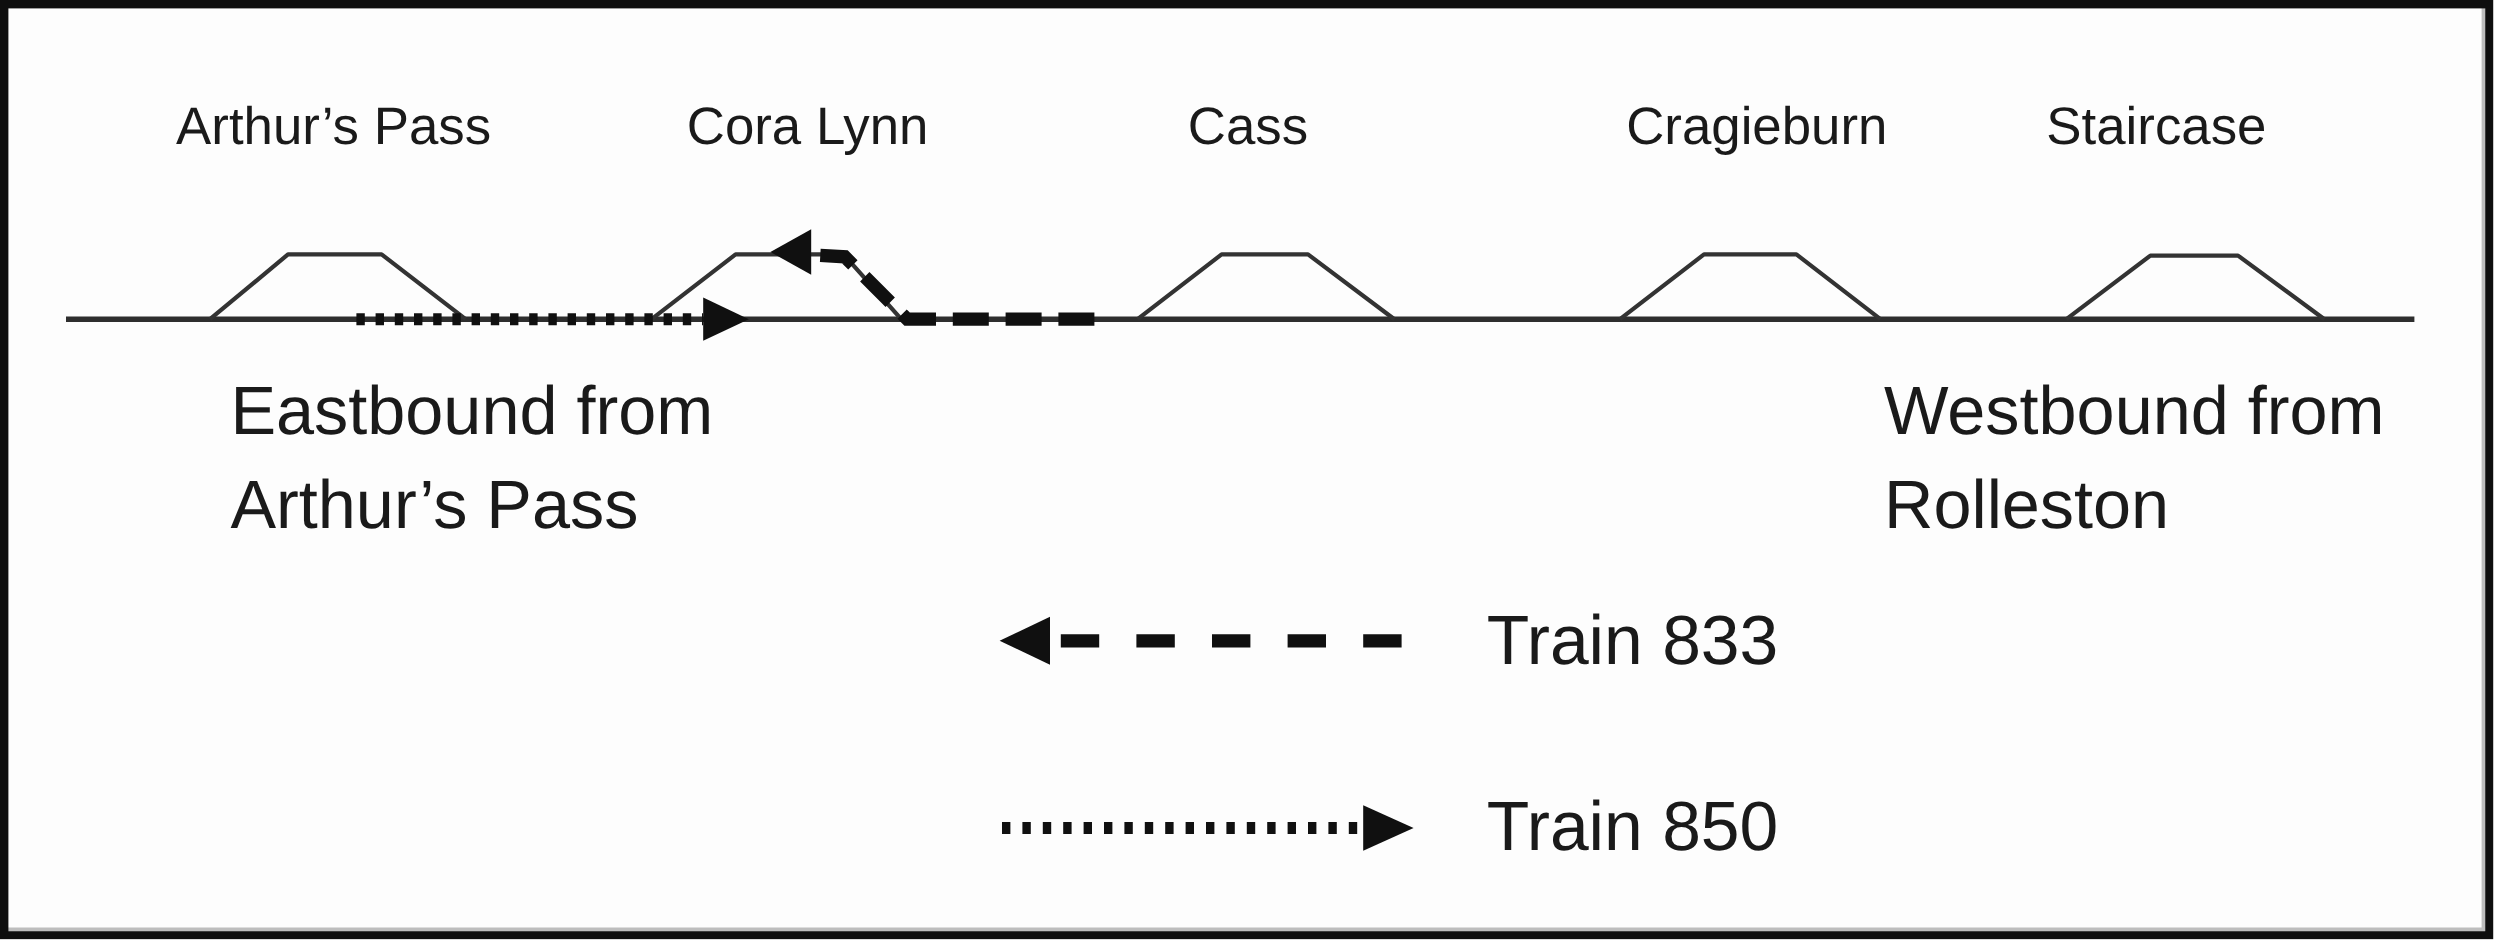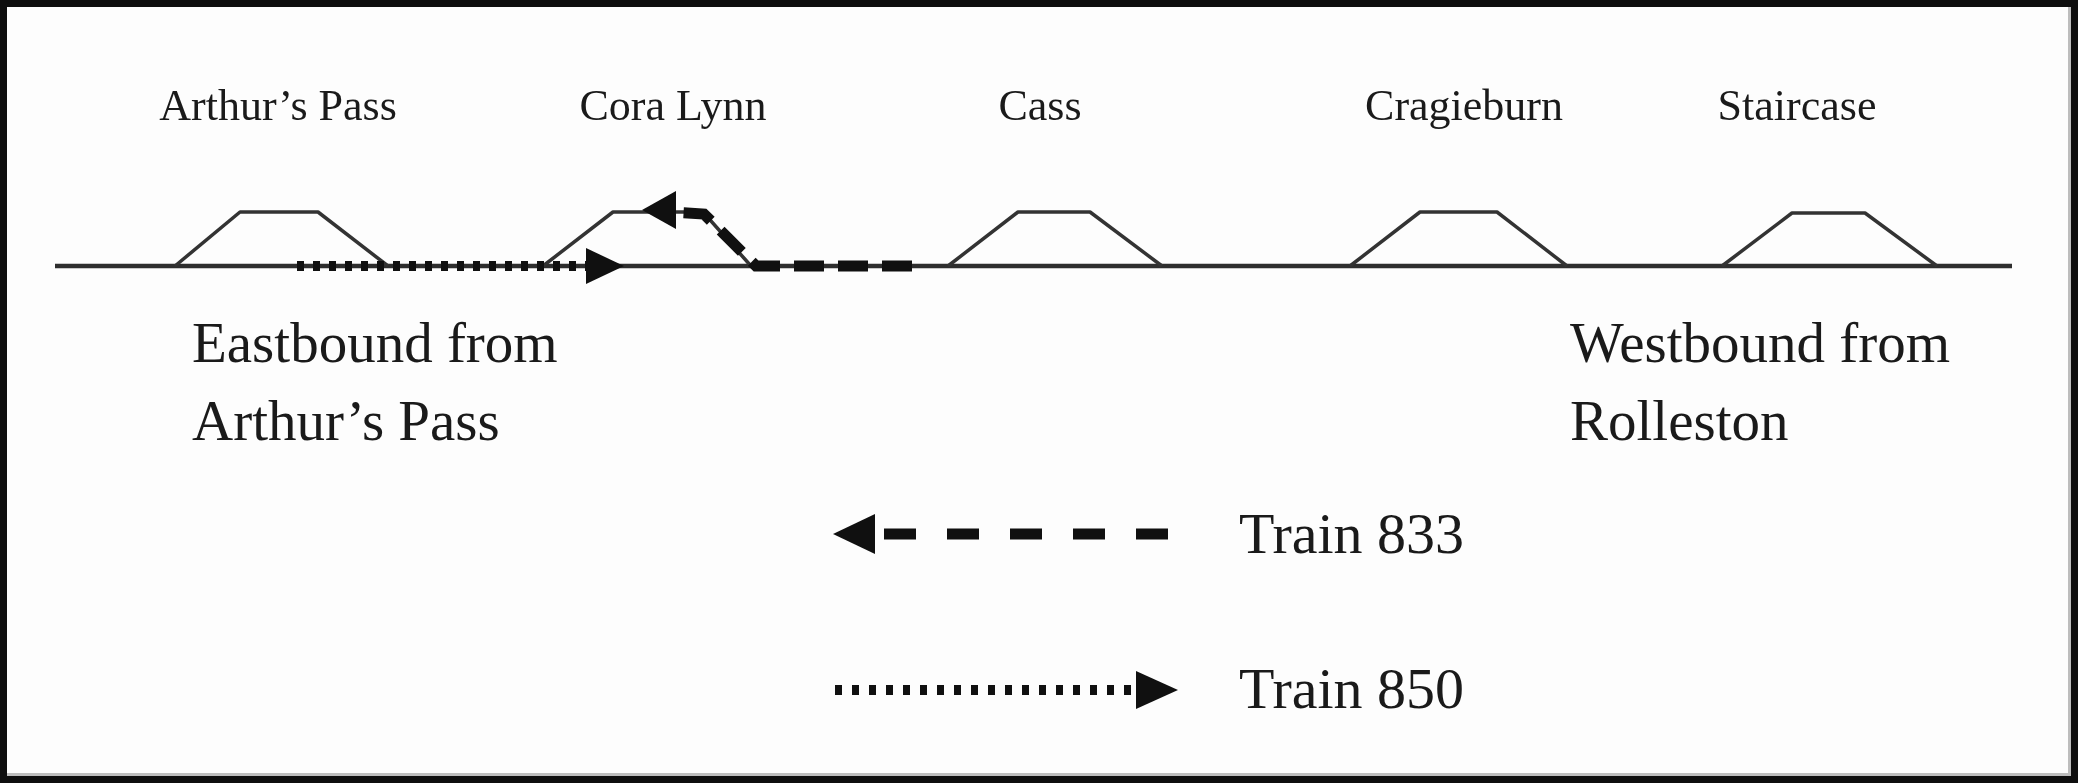--- a/index.html
+++ b/index.html
@@ -3,21 +3,21 @@
 <meta charset="utf-8">
 <style>
   html, body { margin: 0; padding: 0; background: #ffffff; }
   .frame {
     position: relative;
     width: 2078px;
     height: 783px;
     background: #fdfdfd;
     box-sizing: border-box;
     overflow: hidden;
-    font-family: Liberation Serif, serif;
+    font-family: Liberation Sans, sans-serif;
   }
   .frame-border {
     position: absolute;
     inset: 0;
     border: 7px solid #0e0e0e;
     box-shadow: inset -3px -3px 0 #bdbdbd;
     pointer-events: none;
     z-index: 5;
   }
   svg.diagram { position: absolute; inset: 0; width: 2078px; height: 783px; }

